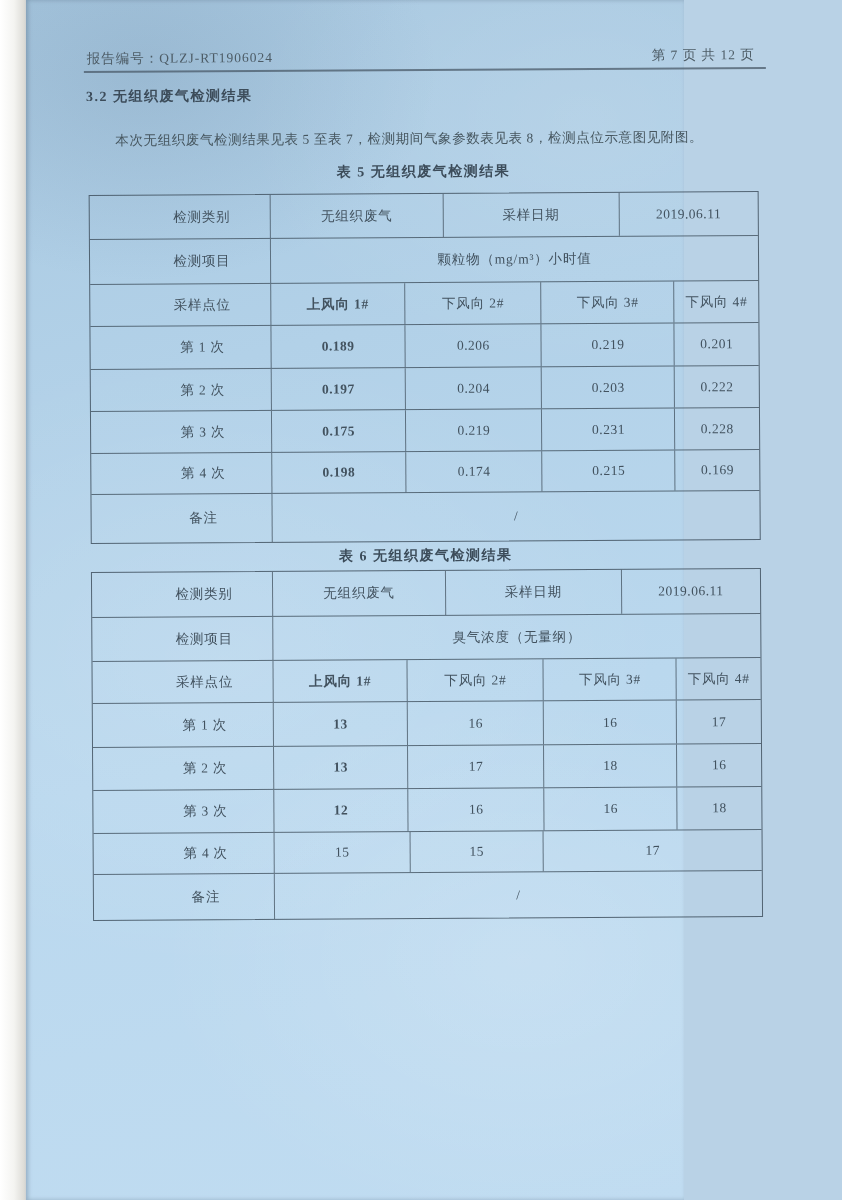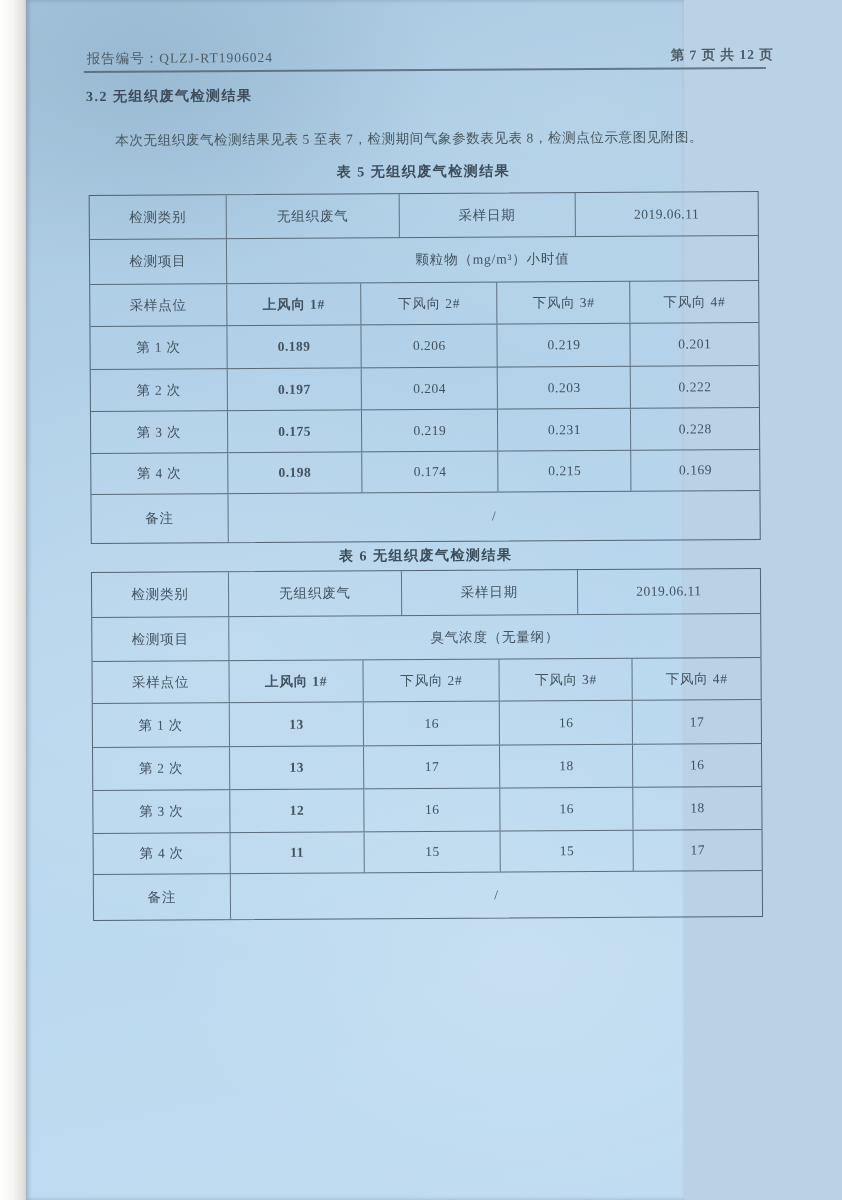--- a/index.html
+++ b/index.html
@@ -18,40 +18,40 @@
       linear-gradient(168deg,#a8c8e0 0%,#b2d1e8 30%,#bad8ee 60%,#c0dcf1 100%);
     box-shadow:inset 2px 0 4px rgba(70,90,110,0.35);
   }
   .content{
     position:absolute;left:0;top:0;width:816px;height:1200px;
     transform:rotate(-0.35deg);transform-origin:400px 90px;
     color:#42525f;
   }
   .hdr{position:absolute;top:48px;font-size:13.5px;letter-spacing:1px;color:#4d5c66;}
   .hdr-left{left:61px;}
-  .hdr-right{right:68px;font-weight:bold;}
+  .hdr-right{right:87px;}
   .hdr-rule{position:absolute;top:69px;left:58px;width:682px;height:1.6px;background:rgba(74,90,104,0.75);}
   .section-title{position:absolute;top:86px;left:60px;font-size:14px;font-weight:bold;color:#3c4c5a;letter-spacing:1.5px;}
   .intro{position:absolute;top:130px;left:89px;width:660px;font-size:13.5px;letter-spacing:0.6px;color:#46565f;}
   .tbl-title{position:absolute;left:62px;width:670px;text-align:center;font-size:14px;font-weight:bold;letter-spacing:1.5px;color:#3c4c5a;}
   .t5-title{top:163px;}
   .t6-title{top:547px;}
   .doc-table{
     position:absolute;left:62px;width:670px;
     border:1.3px solid rgba(64,80,94,0.85);
     box-sizing:border-box;
     font-size:13.5px;color:#42525f;letter-spacing:0.8px;
   }
   .t5{top:193px;}
   .t6{top:570px;}
   .tr{display:flex;border-bottom:1.2px solid rgba(64,80,94,0.8);box-sizing:border-box;}
   .tr:last-child{border-bottom:none;}
   .td{display:flex;align-items:center;justify-content:center;border-right:1px solid rgba(64,80,94,0.75);box-sizing:border-box;text-align:center;}
   .td.last{border-right:none;flex:1;}
-  .w1{width:20.5%;}
+  .w1{width:20.5%;margin-left:44px;}
   .w2{width:25.9%;}
   .w3{width:26.3%;}
   .c2{width:20.1%;font-weight:bold;}
   .c3{width:20.4%;}
   .c4{width:19.9%;}
   .num{font-family:"Liberation Serif","DejaVu Serif",serif;letter-spacing:0.5px;}
   .h44{height:44px;} .h45{height:45px;} .h42{height:42px;}
   .h43{height:43px;} .h41{height:41px;} .h48{height:48px;}
 </style>
 </head>
@@ -157,21 +157,20 @@
       </div>
       <div class="tr h43">
         <div class="td w1">第 3 次</div>
         <div class="td c2 num">12</div>
         <div class="td c3 num">16</div>
         <div class="td c4 num">16</div>
         <div class="td last num">18</div>
       </div>
       <div class="tr h41">
         <div class="td w1">第 4 次</div>
-        <div class="td c2 num">11</div>
         <div class="td c3 num">15</div>
         <div class="td c4 num">15</div>
         <div class="td last num">17</div>
       </div>
       <div class="tr h45">
         <div class="td w1">备注</div>
         <div class="td last num">/</div>
       </div>
     </div>
 

